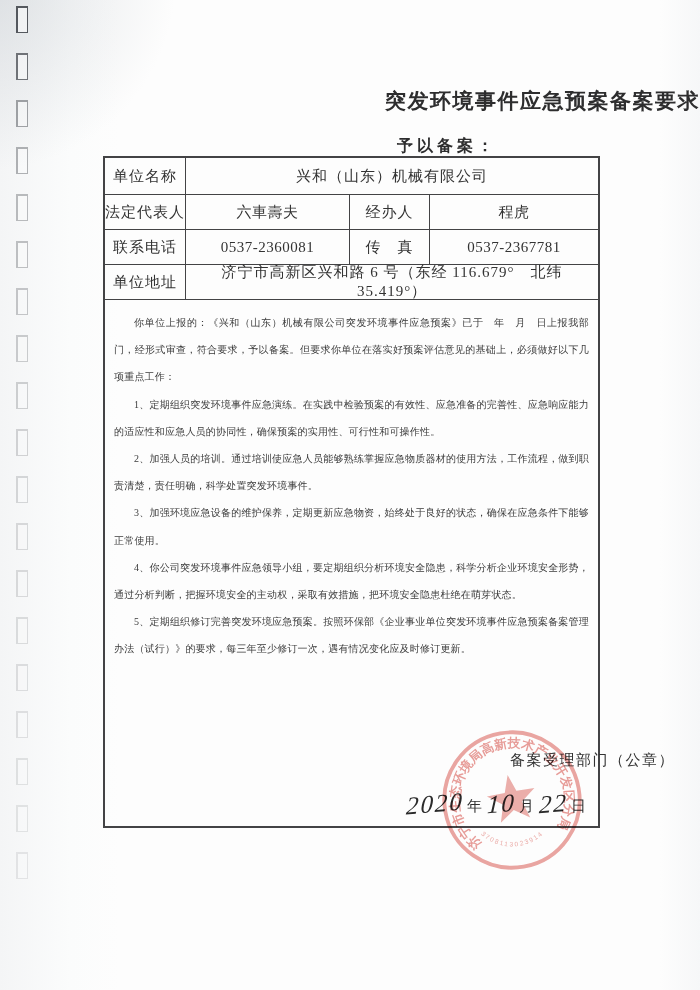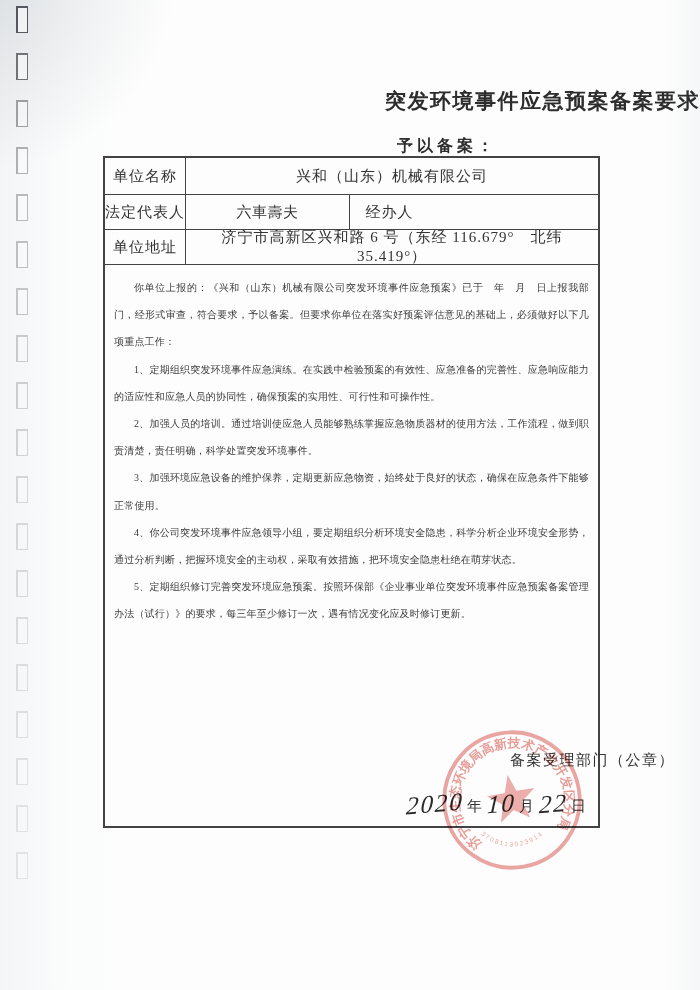--- a/index.html
+++ b/index.html
@@ -125,22 +125,29 @@
 
     <div class="trow first">
       <div class="cell c-label">单位名称</div>
       <div class="cell c-span">兴和（山东）机械有限公司</div>
     </div>
 
     <div class="trow">
       <div class="cell c-label">法定代表人</div>
       <div class="cell c-val">六車壽夫</div>
       <div class="cell c-label2">经办人</div>
+      <div class="cell c-val2">程虎</div>
     </div>
 
+    <div class="trow">
+      <div class="cell c-label">联系电话</div>
+      <div class="cell c-val">0537-2360081</div>
+      <div class="cell c-label2">传　真</div>
+      <div class="cell c-val2">0537-2367781</div>
+    </div>
 
     <div class="trow">
       <div class="cell c-label">单位地址</div>
       <div class="cell c-span">济宁市高新区兴和路 6 号（东经 116.679°　北纬 35.419°）</div>
     </div>
 
     <div class="body-cell">
       <p>你单位上报的：《兴和（山东）机械有限公司突发环境事件应急预案》已于　年　月　日上报我部门，经形式审查，符合要求，予以备案。但要求你单位在落实好预案评估意见的基础上，必须做好以下几项重点工作：</p>
       <p>1、定期组织突发环境事件应急演练。在实践中检验预案的有效性、应急准备的完善性、应急响应能力的适应性和应急人员的协同性，确保预案的实用性、可行性和可操作性。</p>
       <p>2、加强人员的培训。通过培训使应急人员能够熟练掌握应急物质器材的使用方法，工作流程，做到职责清楚，责任明确，科学处置突发环境事件。</p>

